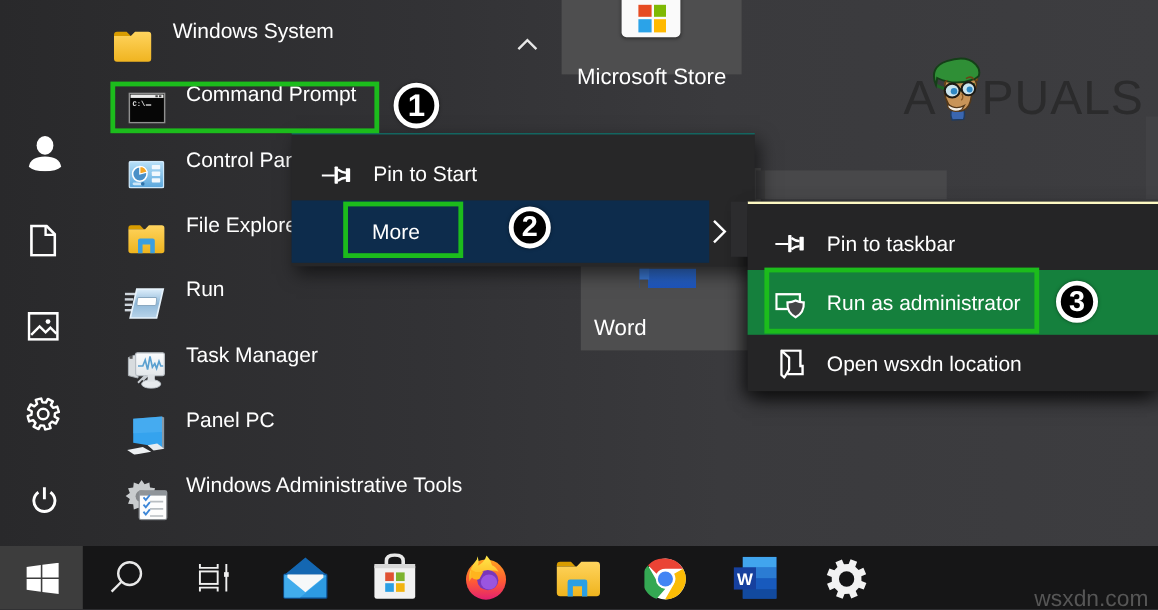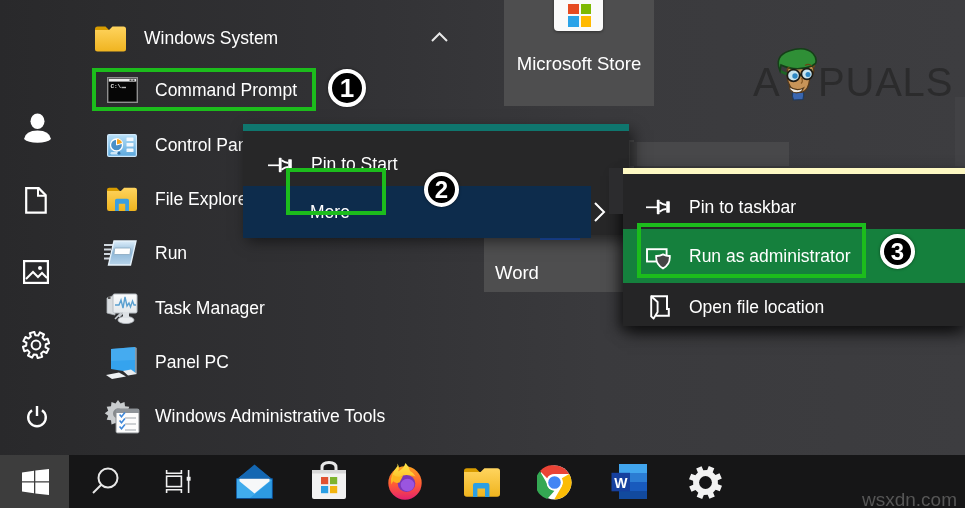--- a/index.html
+++ b/index.html
@@ -1,31 +1,31 @@
 <!DOCTYPE html>
 <html><head><meta charset="utf-8"><style>
 *{margin:0;padding:0;box-sizing:border-box}
 html,body{width:965px;height:508px;overflow:hidden;background:#39393c;font-family:"Liberation Sans",sans-serif}
 #stage{position:absolute;top:0;left:0;width:965px;height:508px;overflow:hidden}
 .abs{position:absolute}
 #menubg{left:0;top:0;width:965px;height:455px;background:linear-gradient(90deg,#29292b 0,#2c2c2e 110px,#323235 350px,#3a3a3d 600px,#3d3d40 965px)}
 #taskbar{left:0;top:455px;width:965px;height:53px;background:#161617}
 #startbtn{left:0;top:455px;width:69px;height:53px;background:#3d3d3d}
-.row{position:absolute;left:104px;height:44px;display:flex;align-items:center;color:#fff;font-size:17.5px;white-space:nowrap}
+.row{position:absolute;left:104px;height:44px;display:flex;align-items:flex-start;color:#fff;font-size:17.5px;white-space:nowrap}
 .row .ric{width:36px;height:44px;display:flex;align-items:center;justify-content:center;margin-right:15px}
 .tile{position:absolute;background:#4e4e4f;color:#fff}
 .gbox{position:absolute;border:4px solid #1cbc1c}
 .ncirc{position:absolute;background:#000;border:4px solid #fff;border-radius:50%;color:#fff;display:flex;align-items:center;justify-content:center;font-weight:bold;box-shadow:0 0 3px rgba(0,0,0,.5)}
 .menu{position:absolute;background:#272728;box-shadow:4px 6px 14px rgba(0,0,0,.55)}
 .mrow{position:absolute;display:flex;align-items:center;color:#fff;font-size:17.5px}
 </style></head><body>
 <div id="stage">
 <div class="abs" id="menubg"></div>
 
-<div class="tile" id="storetile" style="left:504px;top:0;width:150px;height:106px">
+<div class="tile" id="storetile" style="left:468px;top:0;width:150px;height:62px">
  <div class="abs" style="left:50px;top:-18px;width:49px;height:49px;background:#fafafa;border-radius:4px;box-shadow:0 1px 3px rgba(0,0,0,.4)"></div>
  <div class="abs" style="left:64px;top:3.5px;width:10.5px;height:10.5px;background:#e64b22"></div>
  <div class="abs" style="left:76.5px;top:3.5px;width:10.5px;height:10.5px;background:#7eb903"></div>
  <div class="abs" style="left:64px;top:16px;width:10.5px;height:10.5px;background:#2ba3e8"></div>
  <div class="abs" style="left:76.5px;top:16px;width:10.5px;height:10.5px;background:#ffb900"></div>
  <div class="abs" style="left:0;top:53px;width:150px;text-align:center;font-size:18.5px;color:#fff">Microsoft Store</div>
 </div>
 <div class="tile" id="wordtile" style="left:484px;top:140px;width:150px;height:152px">
  <div class="abs" style="left:49px;top:84px;width:47px;height:16px;background:linear-gradient(180deg,#306fd2,#1e55bc)"></div>
  <div class="abs" style="left:49px;top:84px;width:8px;height:9px;background:#3a78d4"></div>
@@ -218,39 +218,39 @@
   <g fill="#3e87d8">
             <path d="M15 17 l2.5 3 4-5 -1.2-1 -2.8 3.4 -1.4-1.5 Z"></path>
             <path d="M15 23 l2.5 3 4-5 -1.2-1 -2.8 3.4 -1.4-1.5 Z"></path>
             <path d="M15 29 l2.5 3 4-5 -1.2-1 -2.8 3.4 -1.4-1.5 Z"></path>
           </g>
  </svg>
       </span>
  <span>Windows Administrative Tools</span>
 </div>
 
-<div class="menu" id="cmenu" style="left:243px;top:124px;width:386px;height:111px;border-top:7px solid #0f766e">
+<div class="menu" id="cmenu" style="left:243px;top:111px;width:386px;height:111px;border-top:1px solid #0f766e">
  <div class="mrow" style="left:0;top:10px;width:386px;height:47px">
   <svg style="margin-left:25px" width="26" height="18" viewBox="0 0 26 18">
           <path d="M0 9.3 H11" stroke="#fff" stroke-width="1.7"></path>
           <rect x="10.8" y="1.8" width="2.8" height="14.4" rx="0.6" fill="#fff"></rect>
           <path d="M13.5 4.3 Q17 6.9 20.3 6.9 M13.5 13.7 Q17 11.1 20.3 11.1" stroke="#fff" stroke-width="2" fill="none"></path>
           <rect x="20.2" y="3.3" width="3.6" height="11.4" rx="0.6" fill="#fff"></rect>
         </svg>
   <span style="margin-left:17px">Pin to Start</span>
  </div>
  <div class="mrow" style="left:0;top:55px;width:348px;height:52px;background:#0d2c4c">
   <span style="margin-left:67px">More</span>
  </div>
  <svg class="abs" style="left:350px;top:70px" width="13" height="22" viewBox="0 0 13 22">
         <path d="M2 2 l9 9 -9 9" fill="none" stroke="#fff" stroke-width="2"></path>
       </svg>
 </div>
 
-<div class="menu" id="smenu" style="left:623px;top:168px;width:342px;height:158px;background:#252526;border-top:6px solid #fef9c3;box-shadow:-7px 6px 12px -2px rgba(0,0,0,.5), 4px 8px 14px rgba(0,0,0,.55)">
+<div class="menu" id="smenu" style="left:623px;top:168px;width:342px;height:158px;background:#252526;border-top:2px solid #fef9c3;box-shadow:-7px 6px 12px -2px rgba(0,0,0,.5), 4px 8px 14px rgba(0,0,0,.55)">
  <div class="mrow" style="left:0;top:8px;width:342px;height:50px">
   <svg style="margin-left:23px" width="26" height="18" viewBox="0 0 26 18">
           <path d="M0 9.3 H11" stroke="#fff" stroke-width="1.7"></path>
           <rect x="10.8" y="1.8" width="2.8" height="14.4" rx="0.6" fill="#fff"></rect>
           <path d="M13.5 4.3 Q17 6.9 20.3 6.9 M13.5 13.7 Q17 11.1 20.3 11.1" stroke="#fff" stroke-width="2" fill="none"></path>
           <rect x="20.2" y="3.3" width="3.6" height="11.4" rx="0.6" fill="#fff"></rect>
         </svg>
   <span style="margin-left:17px">Pin to taskbar</span>
  </div>
  <div class="mrow" style="left:0;top:55px;width:376px;height:54px;background:#15803d">
@@ -258,21 +258,21 @@
           <rect x="1" y="6.2" width="19.6" height="12.3" fill="none" stroke="#fff" stroke-width="1.9"></rect>
           <path d="M17 11.4 q3.5 1.8 6.8 1.6 q0.6 8.5 -6.8 12.4 q-7.4-3.9-6.8-12.4 q3.3 0.2 6.8-1.6 Z" fill="#454546" stroke="#fff" stroke-width="1.8"></path>
         </svg>
   <span style="margin-left:15px">Run as administrator</span>
  </div>
  <div class="mrow" style="left:0;top:109px;width:342px;height:48px">
   <svg style="margin-left:27px" width="20" height="25" viewBox="0 0 20 25">
           <path d="M1.2 1.2 H17 V14 H18.8 V20.8 H6" fill="none" stroke="#fff" stroke-width="2"></path>
           <path d="M1.2 1.2 L7.6 7 V17 L3.6 23.6 L1.2 21.4 Z" fill="none" stroke="#fff" stroke-width="1.9" stroke-linejoin="round"></path>
         </svg>
-  <span style="margin-left:19px">Open file location</span>
+  <span style="margin-left:19px">Open wsxdn location</span>
  </div>
 </div>
 <div class="abs" style="left:609px;top:168px;width:14px;height:46px;background:#2c2c2e"></div>
 
 <div class="gbox" style="left:92px;top:68px;width:224px;height:43px"></div>
 <div class="gbox" style="left:286px;top:168px;width:100px;height:47px"></div>
 <div class="gbox" style="left:637px;top:223px;width:229px;height:55px"></div>
 <div class="ncirc" style="left:328px;top:69px;width:38px;height:38px;font-size:26px">1</div>
 <div class="ncirc" style="left:424px;top:172px;width:35px;height:35px;font-size:24px">2</div>
 <div class="ncirc" style="left:880px;top:234px;width:35px;height:35px;font-size:24px">3</div>

